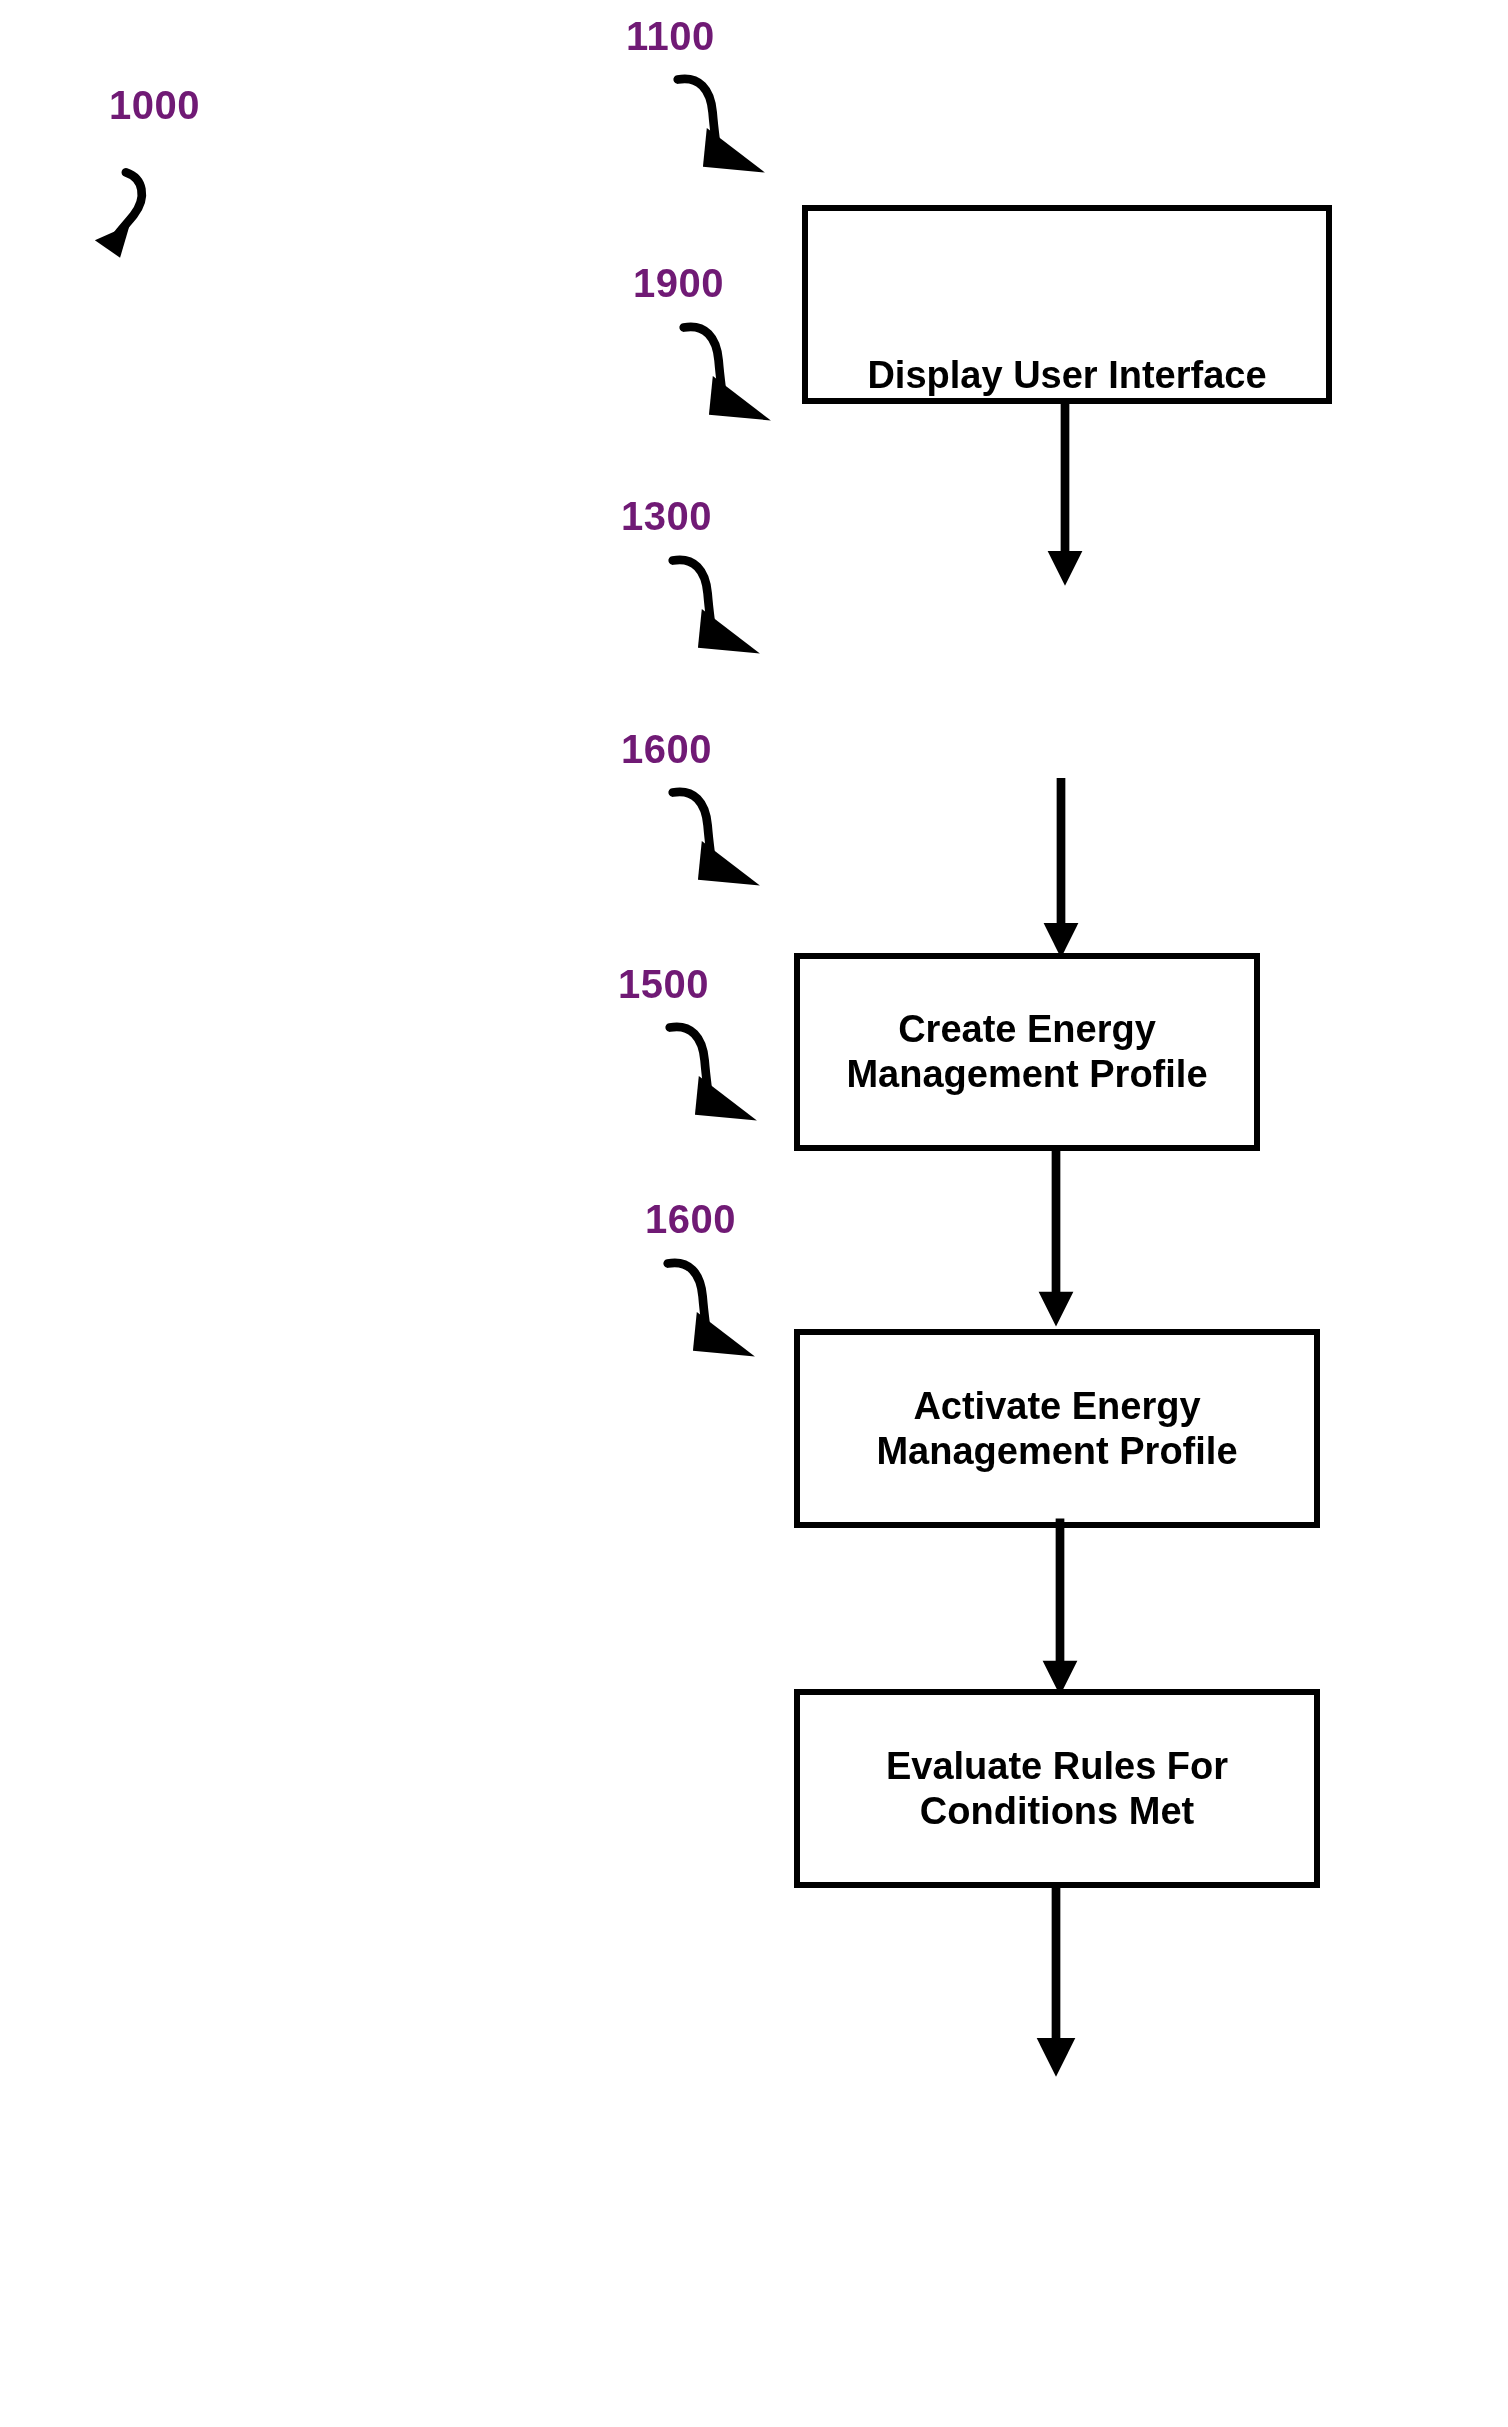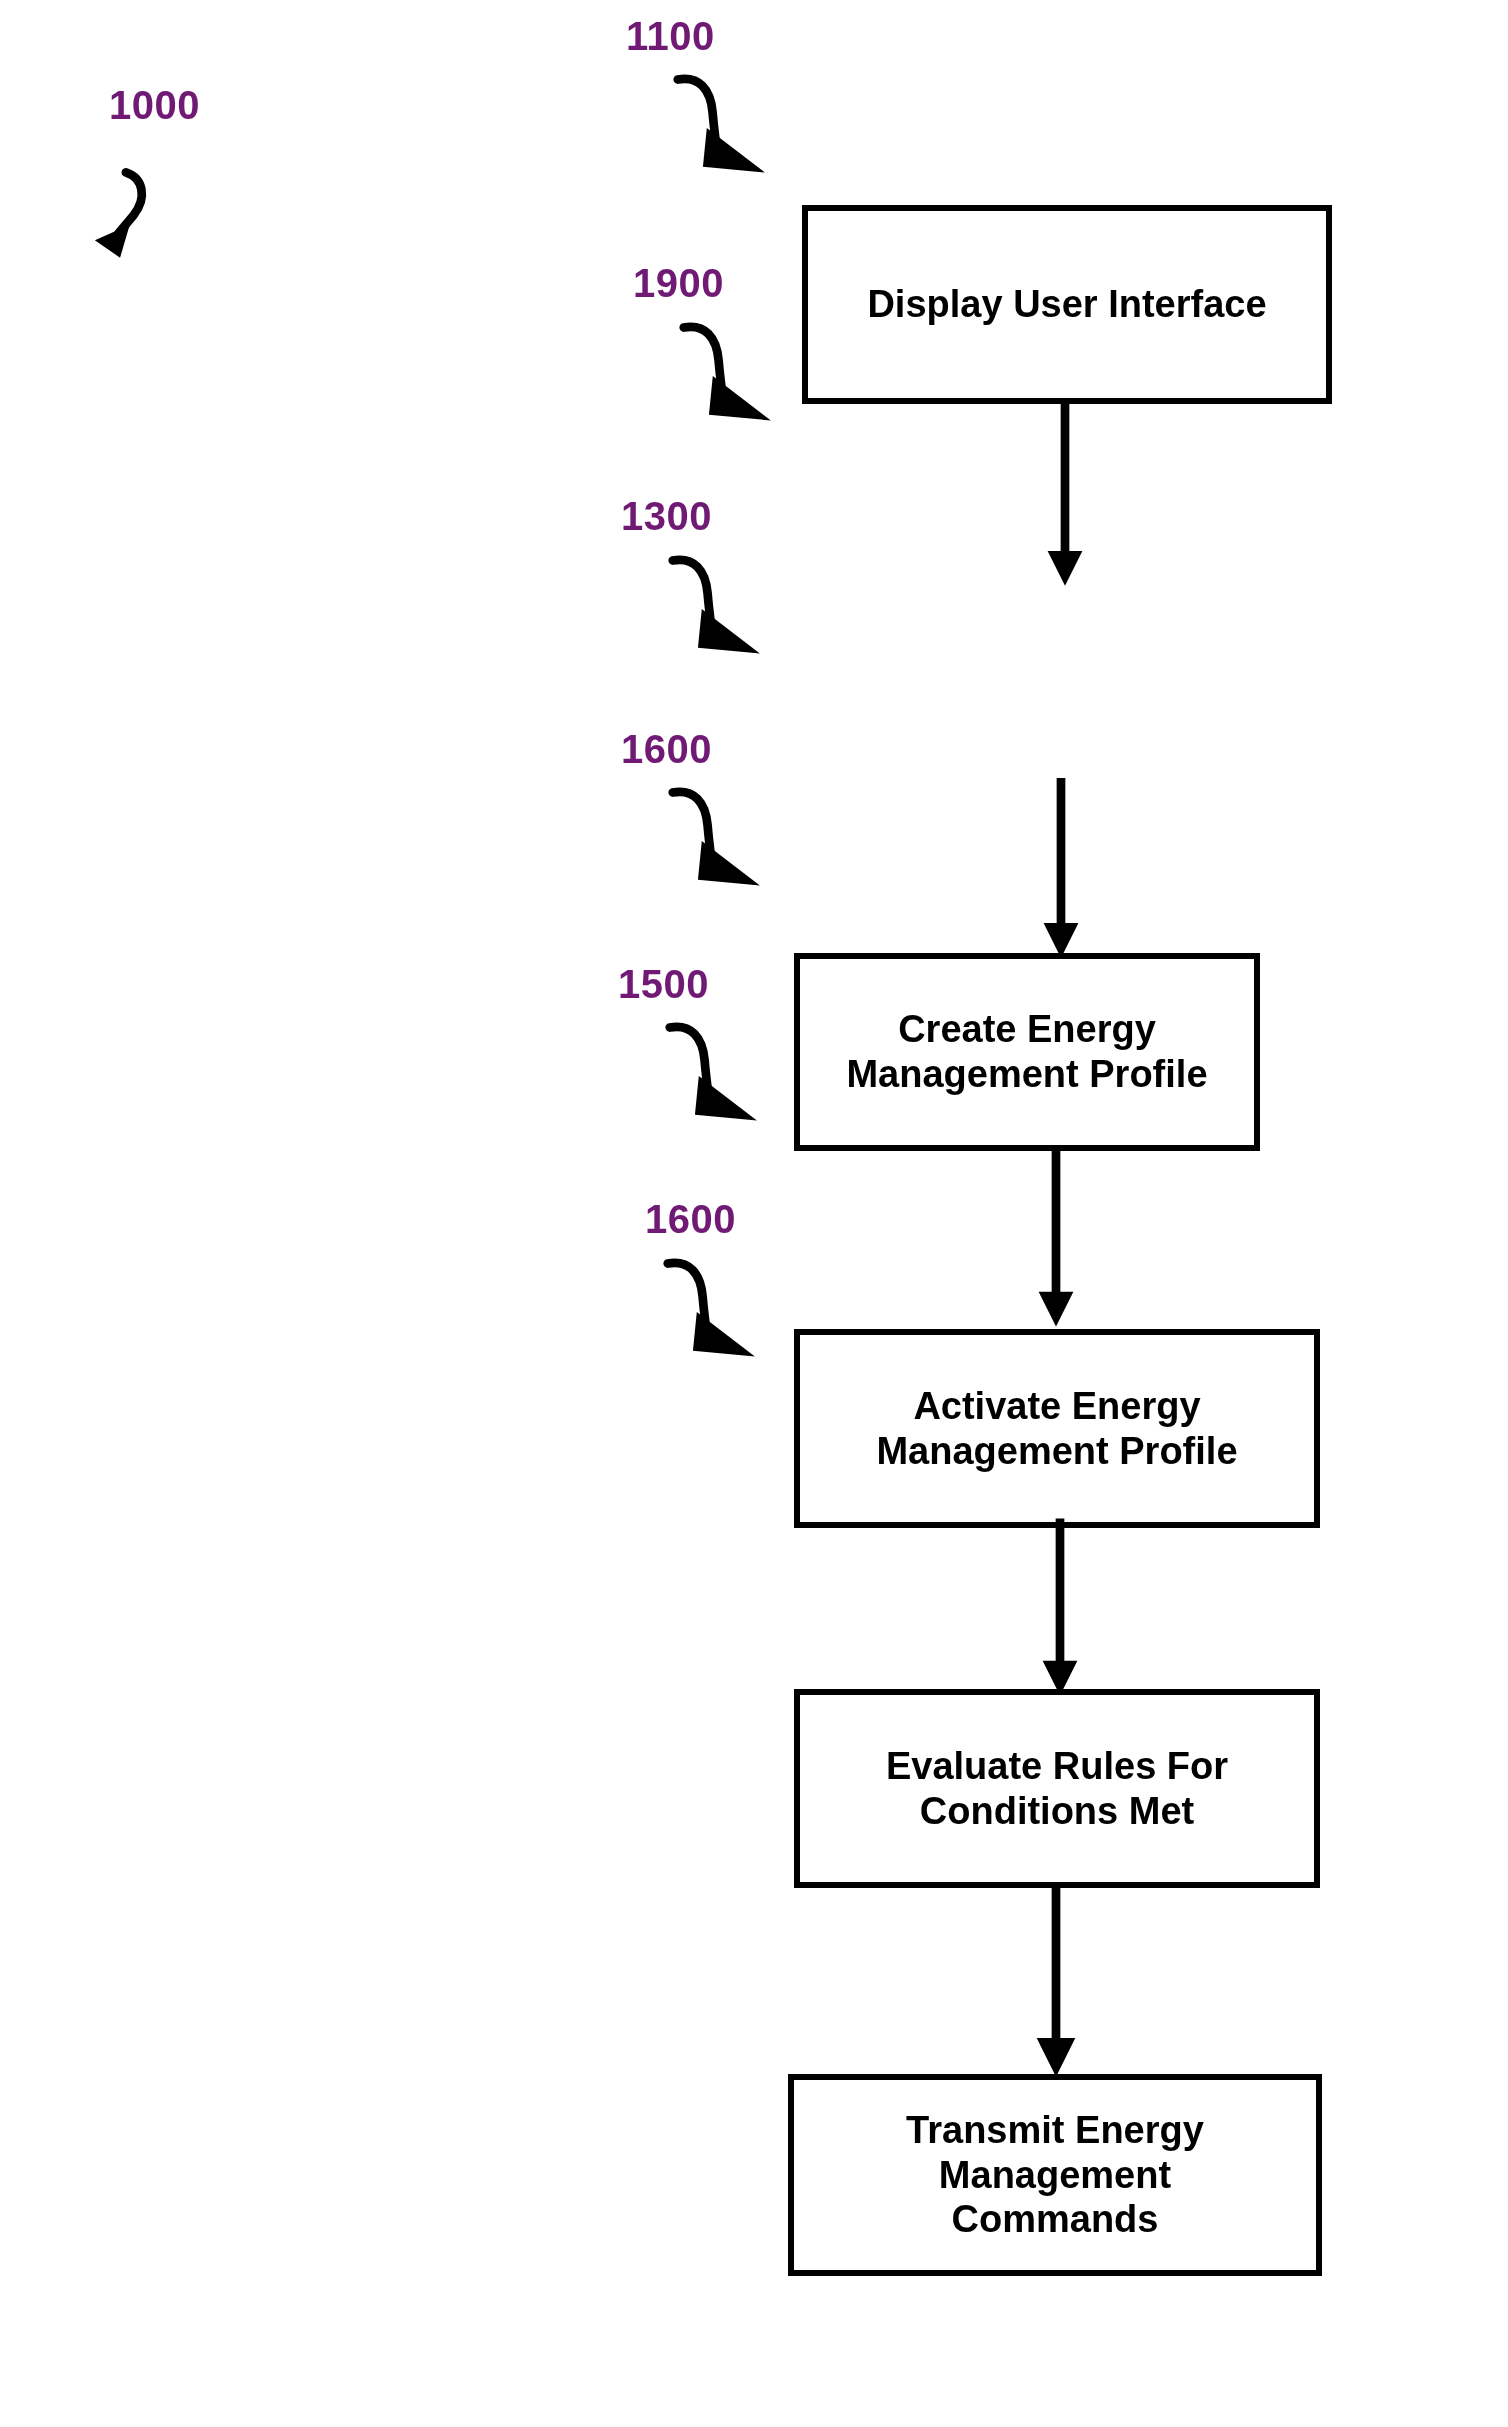--- a/index.html
+++ b/index.html
@@ -63,21 +63,21 @@
   <svg class="lead-line" style="left:87px; top:155px;" width="165" height="126" viewBox="0 0 170 130">
     <path d="M 40 18 C 58 24, 62 44, 48 62 C 40 72, 34 78, 30 84" stroke="#000000" stroke-width="9" fill="none" stroke-linecap="round"></path>
     <polygon points="44,72 8,88 34,106" fill="#000000"></polygon>
   </svg>
 
   <div class="ref-label" style="left:626px; top:15.5px;">1100</div>
   <svg class="lead-line" style="left:670px; top:58px;" width="184" height="136" viewBox="0 0 190 140">
     <path d="M 8 22 C 30 18, 42 32, 44 56 C 45 68, 46 76, 47 84" stroke="#000000" stroke-width="9" fill="none" stroke-linecap="round"></path>
     <polygon points="38,72 98,118 34,112" fill="#000000"></polygon>
   </svg>
-  <div class="proc-box" style="left:802px; top:205px; width:530px; height:199px;">
+  <div class="proc-box" style="left:802px; top:205px; width:530px; height:199px;align-items:flex-end;">
     <span class="proc-box-label">Display User Interface</span>
   </div>
 
   <svg class="connector" style="left:1036px; top:402px;" width="58" height="184" viewBox="0 0 60 190">
     <line x1="30" y1="0" x2="30" y2="160" stroke="#000000" stroke-width="9"></line>
     <polygon points="12,154 48,154 30,190" fill="#000000"></polygon>
   </svg>
 
   <div class="ref-label" style="left:633px; top:263px;">1900</div>
   <svg class="lead-line" style="left:676px; top:306px;" width="184" height="136" viewBox="0 0 190 140">
@@ -133,20 +133,15 @@
   <svg class="connector" style="left:1027px; top:1886px;" width="58" height="191" viewBox="0 0 60 197">
     <line x1="30" y1="0" x2="30" y2="163" stroke="#000000" stroke-width="9"></line>
     <polygon points="10,157 50,157 30,197" fill="#000000"></polygon>
   </svg>
 
   <div class="ref-label" style="left:616px; top:1199px;margin-left:29px;">1600</div>
   <svg class="lead-line" style="left:660px; top:1242px;" width="184" height="136" viewBox="0 0 190 140">
     <path d="M 8 22 C 30 18, 42 32, 44 56 C 45 68, 46 76, 47 84" stroke="#000000" stroke-width="9" fill="none" stroke-linecap="round"></path>
     <polygon points="38,72 98,118 34,112" fill="#000000"></polygon>
   </svg>
-  <div class="proc-box" style="left:788px; top:2074px; width:534px; height:202px;">
-    <span class="proc-box-label">Transmit Energy
-Management
-Commands</span>
-  </div>
 
 </div>
 
 
 </body></html>

